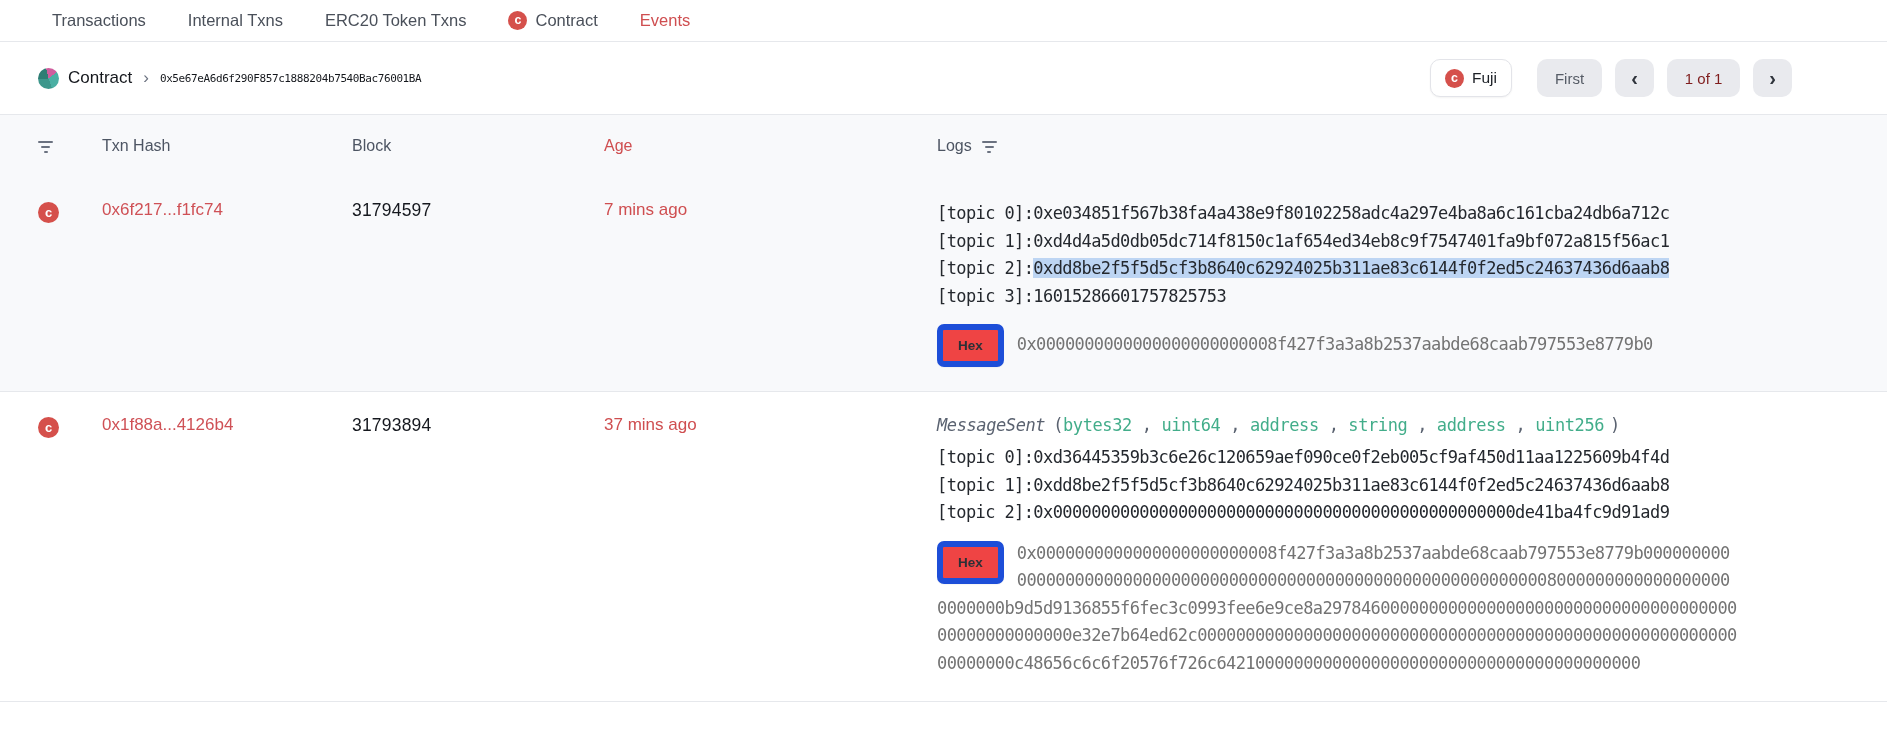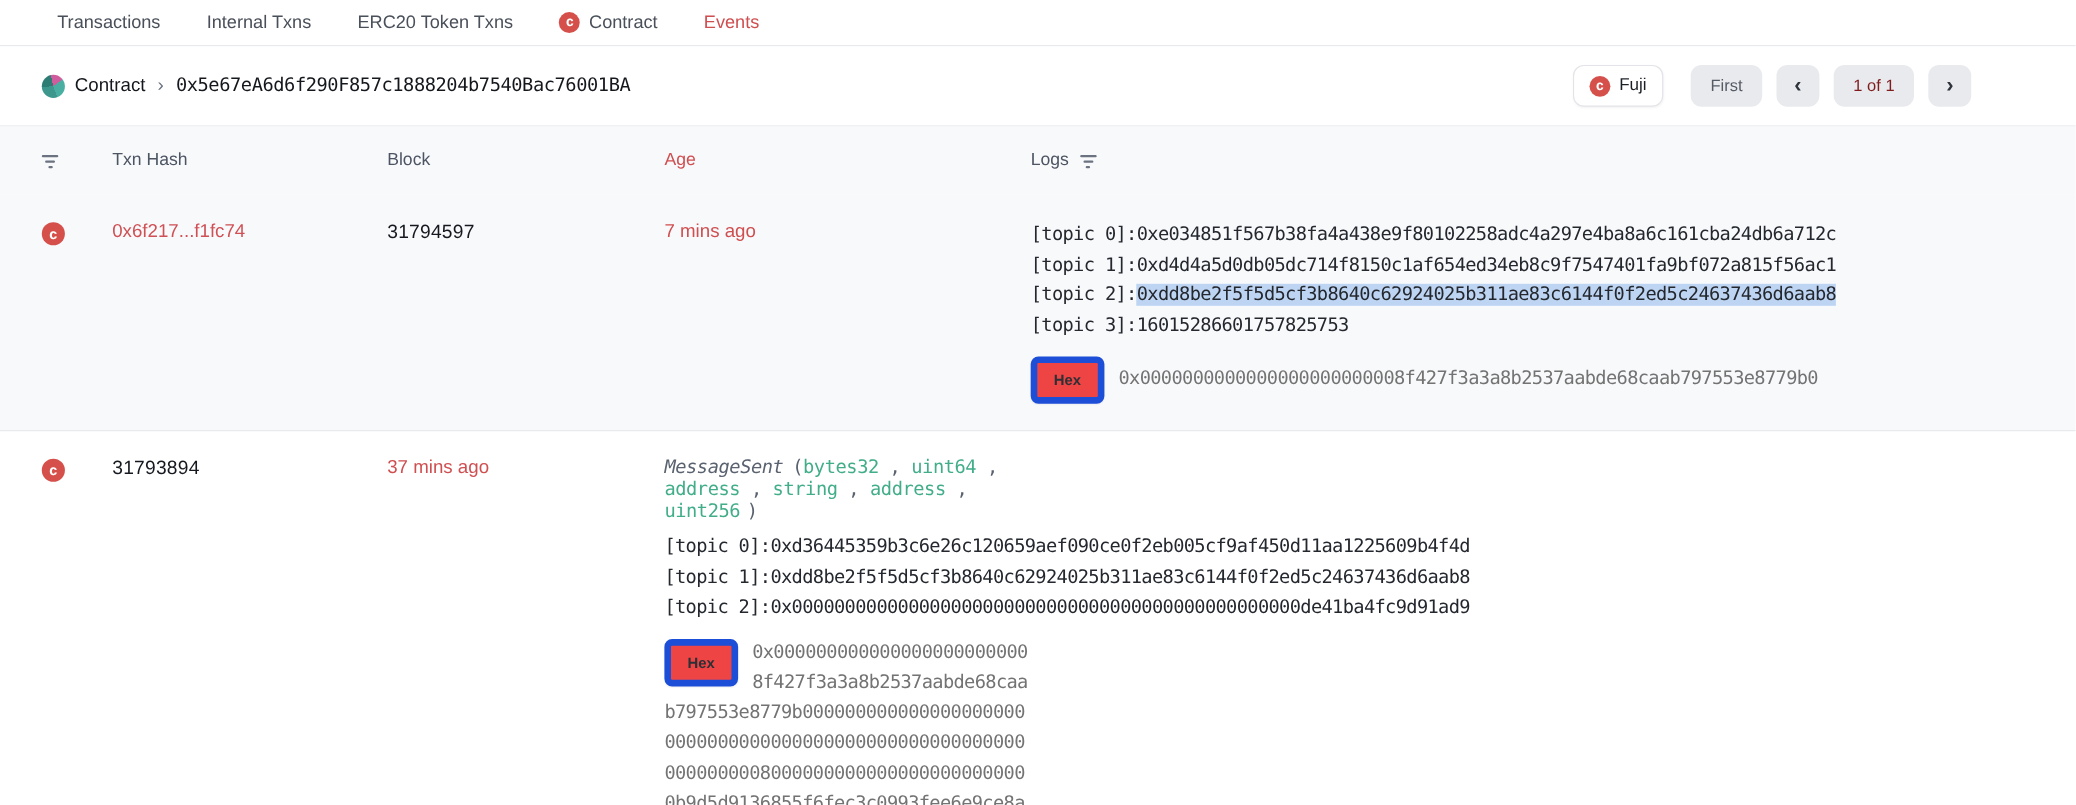--- a/index.html
+++ b/index.html
@@ -20,21 +20,21 @@
   .cbadge.row-badge { width: 21px; height: 21px; font-size: 13px; }
 
   
   .crumb-bar { display: flex; align-items: center; justify-content: space-between;
     height: 72px; padding: 0 95px 0 38px; }
   .crumb-left { display: flex; align-items: center; gap: 9px; }
   .identicon { width: 21px; height: 21px; border-radius: 50%;
     background: conic-gradient(from 160deg, #3d978c 0 30%, #2e7d74 30% 52%, #cf5d9e 52% 70%, #4aafa3 70% 100%); }
   .crumb-section { font-size: 17px; color: #14171c; }
   .crumb-sep { font-size: 17px; color: #6b7280; padding: 0 2px; }
-  .crumb-address { font-family: "DejaVu Sans Mono", monospace; font-size: 17px; color: #14171c; letter-spacing: -0.4px; }
+  .crumb-address { font-family: "DejaVu Sans Mono", monospace; font-size: 11px; color: #14171c; letter-spacing: -0.4px; }
 
   .crumb-right { display: flex; align-items: center; gap: 13px; }
   .btn { height: 38px; border-radius: 10px; border: none; cursor: pointer;
     font-family: "Liberation Sans", sans-serif; display: inline-flex; align-items: center; justify-content: center; }
   .btn.fuji { background: #ffffff; border: 1px solid #e3e4e9; box-shadow: 0 1px 2px rgba(0,0,0,.05);
     gap: 8px; padding: 0 14px; font-size: 15.5px; color: #1c2026; margin-right: 12px; }
   .btn.gray { background: #e9eaee; color: #565c66; font-size: 15px; padding: 0 18px; }
   .btn.gray.arrow { font-size: 20px; color: #2f343c; padding: 0 16px; font-weight: 700; }
   .btn.gray.page { color: #7f1d1d; font-size: 15px; }
 
@@ -156,20 +156,23 @@
         <button class="hex-btn">Hex</button>
         <span class="hexdata">0x0000000000000000000000008f427f3a3a8b2537aabde68caab797553e8779b0</span>
       </div>
     </div>
   </div>
 
   <div class="trow row-grid">
     <div class="cell icon-cell">
       <span class="cbadge row-badge">c</span>
     </div>
+    <div class="cell">
+      <a class="hash-link">0x1f88a...4126b4</a>
+    </div>
     <div class="cell block">31793894</div>
     <div class="cell age">37 mins ago</div>
     <div class="cell">
       <div class="sig">
         <span class="sig-name">MessageSent</span><span class="sig-paren">(</span><span class="sig-params"><span class="sig-param">bytes32</span><span class="sig-param">uint64</span><span class="sig-param">address</span><span class="sig-param">string</span><span class="sig-param">address</span><span class="sig-param">uint256</span></span><span class="sig-paren close">)</span>
       </div>
       <div class="topic"><span>[topic 0]:</span><span>0xd36445359b3c6e26c120659aef090ce0f2eb005cf9af450d11aa1225609b4f4d</span></div>
       <div class="topic"><span>[topic 1]:</span><span>0xdd8be2f5f5d5cf3b8640c62924025b311ae83c6144f0f2ed5c24637436d6aab8</span></div>
       <div class="topic"><span>[topic 2]:</span><span>0x000000000000000000000000000000000000000000000000de41ba4fc9d91ad9</span></div>
       <div class="hexwrap">

